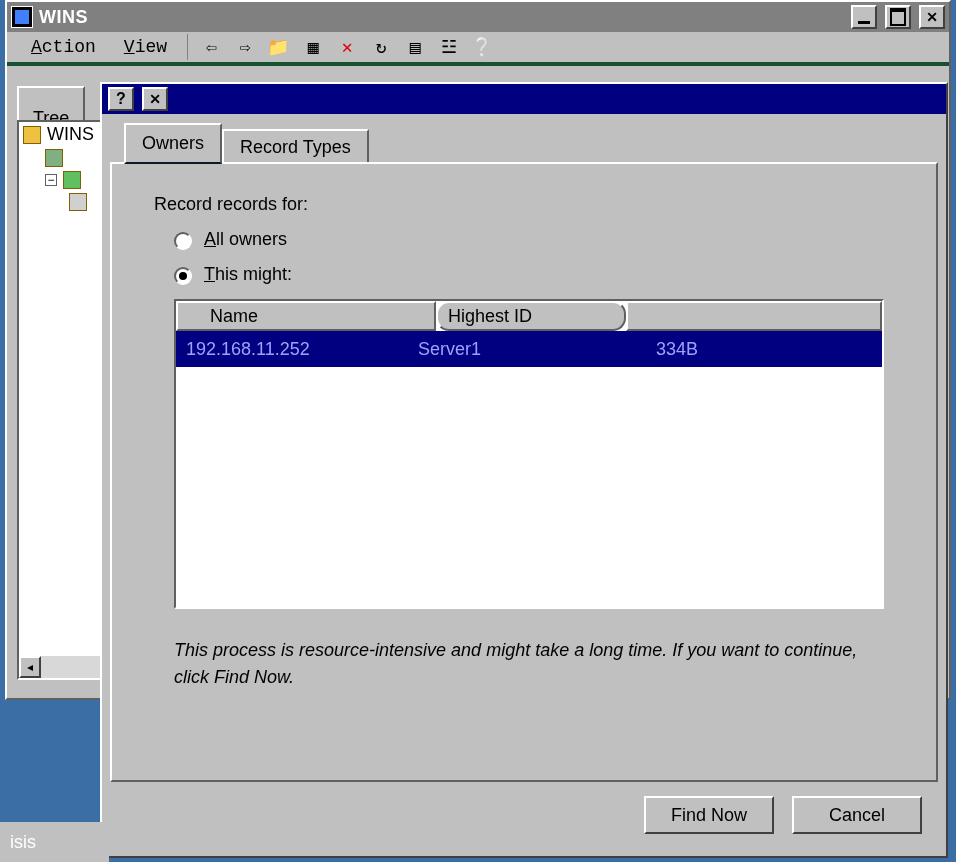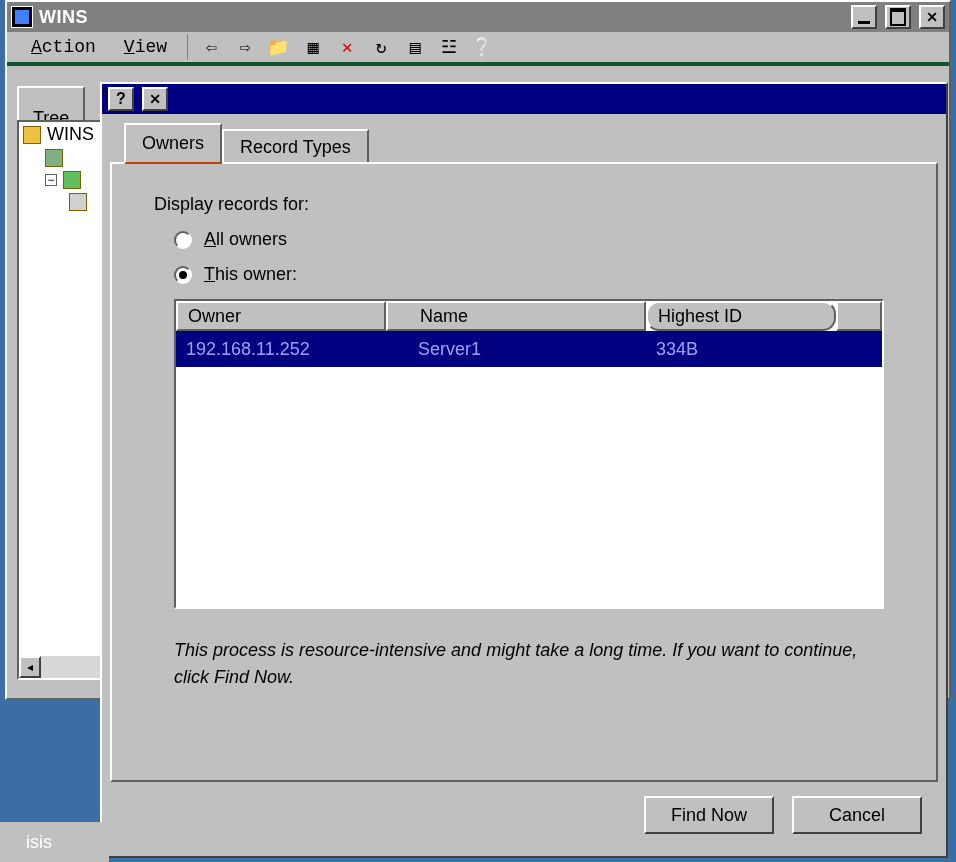--- a/index.html
+++ b/index.html
@@ -170,35 +170,35 @@
     border-right:2px solid #606060;
     padding: 6px 16px;
     position:relative;
     bottom:-2px;
     cursor: default;
   }
   .tab.active {
     z-index: 2;
     padding-top: 8px;
     padding-bottom: 8px;
-    border-bottom: 2px solid #c2410c;
+    border-bottom: 2px solid #0f172a;
   }
   .tabpage {
     border-top:2px solid #fff;
     border-left:2px solid #fff;
     border-right:2px solid #606060;
     border-bottom:2px solid #606060;
     background:#c0c0c0;
     padding: 30px 42px 20px 42px;
     height: 620px;
     position: relative;
   }
   .fieldlabel { margin-bottom: 14px; }
   .radio-row {
-    display:flex; align-items:center; gap:12px;
+    display:flex; align-items:flex-end; gap:12px;
     margin: 10px 0 14px 20px;
   }
   .radio {
     width:18px; height:18px; border-radius:50%;
     background:#fff;
     border-top:2px solid #606060; border-left:2px solid #606060;
     border-right:2px solid #fff; border-bottom:2px solid #fff;
     display:flex; align-items:center; justify-content:center;
   }
   .radio .dot {
@@ -263,21 +263,21 @@
     padding: 0 14px;
     cursor: default;
   }
   .taskbar-item {
     position:absolute;
     left: 0; bottom: 0;
     width: 109px; height: 40px;
     background:#c0c0c0;
     color:#fff;
     display:flex; align-items:center; justify-content:flex-start;
-    padding-left: 26px;
+    padding-left: 10px;
   }
 </style>
 </head>
 <body>
 
 <div class="mainwin">
   <div class="titlebar inactive">
     <div class="appicon"></div>
     <div class="title">WINS</div>
     <div class="winbtn min"></div>
@@ -331,37 +331,36 @@
     <div class="winbtn close"></div>
   </div>
 
   <div class="body">
     <div class="tabstrip">
       <div class="tab active">Owners</div>
       <div class="tab">Record Types</div>
     </div>
 
     <div class="tabpage">
-      <div class="fieldlabel">Display records for:</div>
+      <div class="fieldlabel">Record records for:</div>
 
       <div class="radio-row">
         <div class="radio"></div>
         <div class="underline-first">All owners</div>
       </div>
 
       <div class="radio-row">
         <div class="radio">
             <div class="dot"></div>
           </div>
-        <div class="underline-first">This owner:</div>
+        <div class="underline-first">This might:</div>
       </div>
 
       <div class="listview">
         <div class="lv-headers">
-          <div class="lv-col c-owner">Owner</div>
           <div class="lv-col c-name">Name</div>
           <div class="lv-col c-hid">Highest ID</div>
           <div class="lv-col c-pad"></div>
         </div>
         <div class="lv-row selected">
           <div class="lv-cell c-owner">192.168.11.252</div>
           <div class="lv-cell c-name">Server1</div>
           <div class="lv-cell c-hid">334B</div>
         </div>
       </div>

